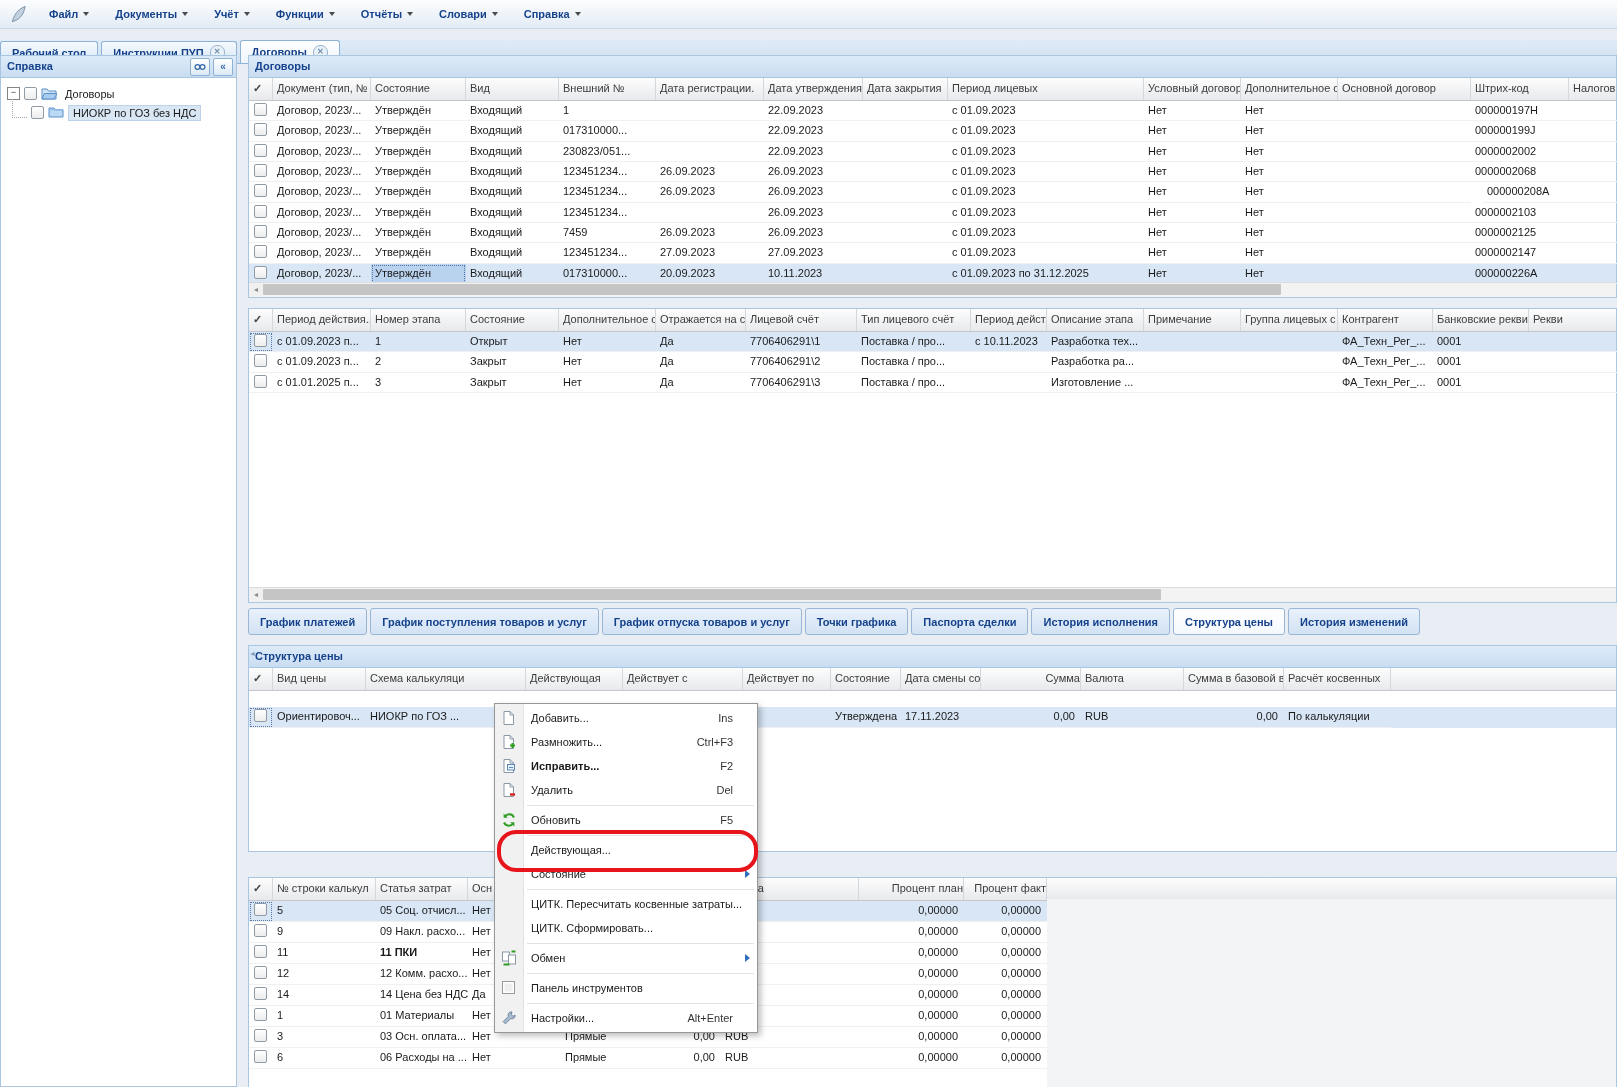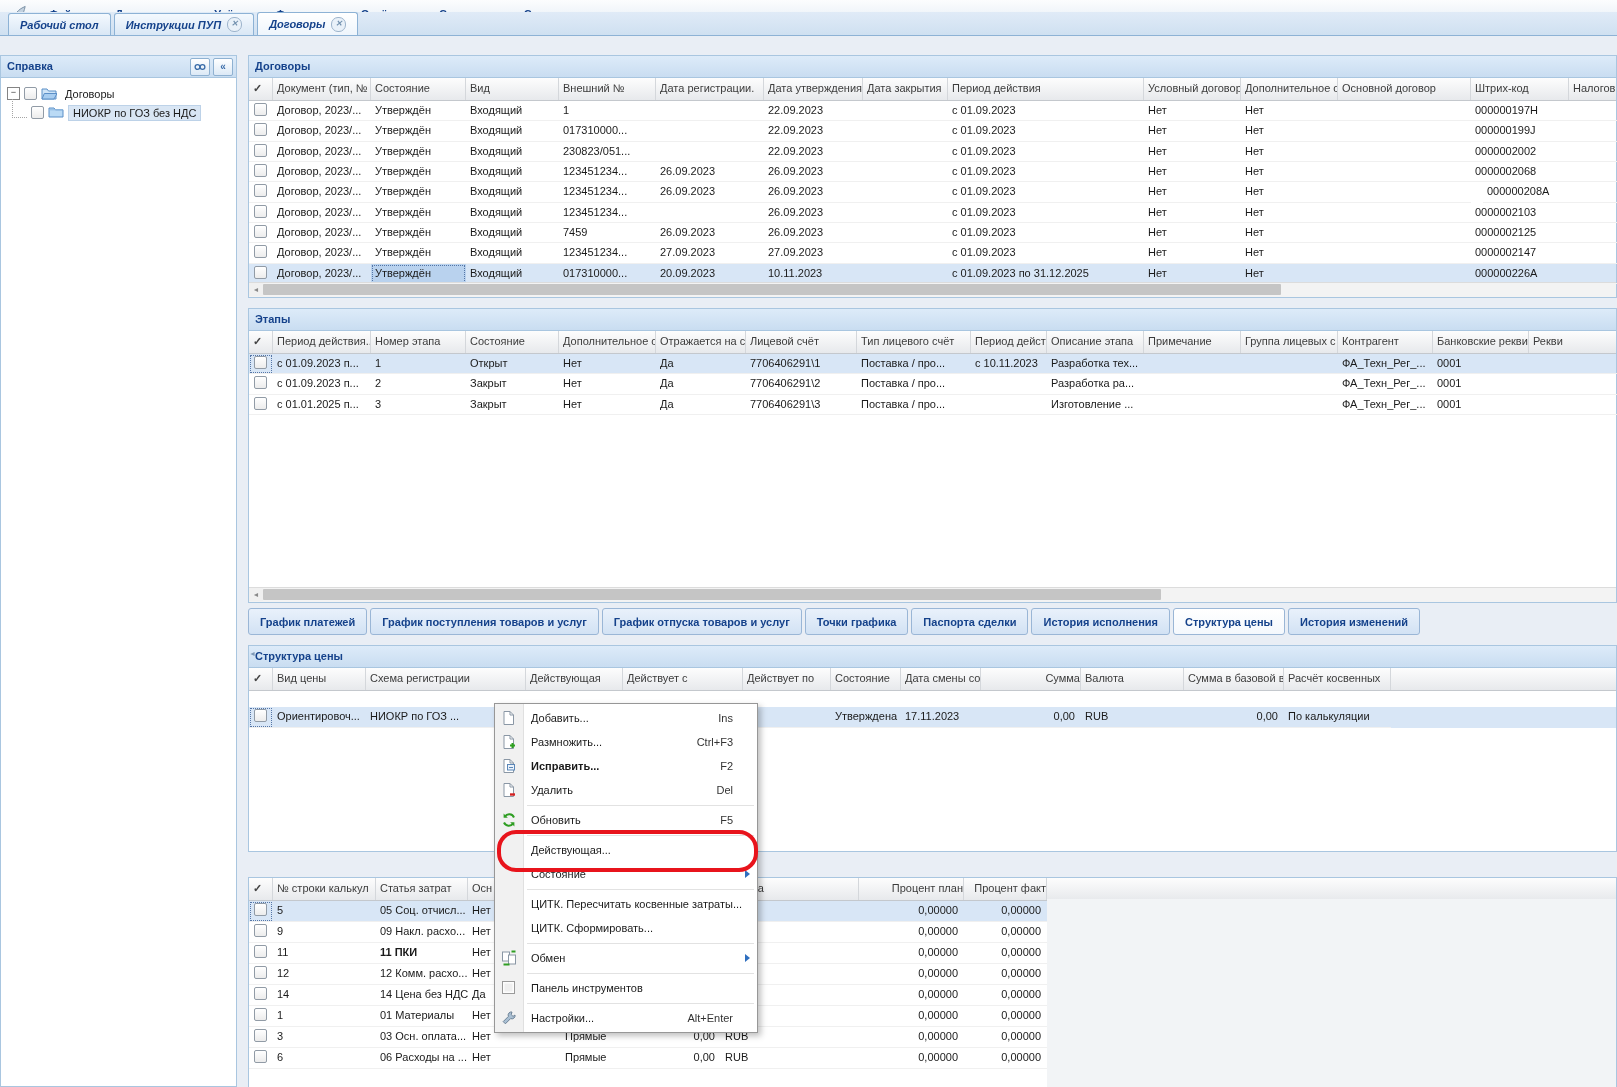--- a/index.html
+++ b/index.html
@@ -7,23 +7,23 @@
        font-family:"Liberation Sans",sans-serif;font-size:11px;color:#1a1a1a;
        background:#e9eef5;}
   
   .menubar{position:absolute;left:0;top:0;width:1617px;height:28px;
     background:linear-gradient(#fcfdfe,#e2ebf5);border-bottom:1px solid #c9d7e6;
     display:flex;align-items:center;}
   .logo{width:26px;height:24px;margin:0 4px 0 6px;display:flex;align-items:center;justify-content:center;}
   .mitem{display:flex;align-items:center;gap:5px;padding:0 13px;height:22px;color:#15428b;font-weight:bold;cursor:default;border-radius:2px;}
   .dcar{width:0;height:0;border-left:3.5px solid transparent;border-right:3.5px solid transparent;border-top:4px solid #4a4a4a;}
   
-  .tabstrip{position:absolute;left:0;top:12px;width:1617px;height:24px;
+  .tabstrip{position:absolute;left:0;top:40px;width:1617px;height:24px;
     background:linear-gradient(#e0ebf7,#cfe0f1);border-bottom:1px solid #8db2d5;
-    display:flex;align-items:flex-end;padding-left:8px;box-sizing:border-box;font-style:italic;}
+    display:flex;align-items:flex-end;padding-left:0;box-sizing:border-box;}
   .tab{display:flex;align-items:center;gap:6px;height:21px;padding:0 11px;margin-right:3px;
     background:linear-gradient(#f4f9fe,#d9e7f5);border:1px solid #8db2d5;border-bottom:none;
     border-radius:3px 3px 0 0;color:#15428b;font-weight:bold;}
   .tab.active{background:linear-gradient(#ffffff,#eef5fc);height:22px;}
   .tclose{width:13px;height:13px;border:1px solid #9db4cc;border-radius:7px;background:#e9f1f9;
     color:#7190ae;font-size:8px;line-height:11px;text-align:center;font-weight:bold;}
   
   .sidebar{position:absolute;left:0;top:55px;width:237px;height:1032px;background:#fff;border:1px solid #a9c6e0;box-sizing:border-box;}
   .sect-head{height:21px;background:linear-gradient(#ddebf9,#c9ddf1);border-bottom:1px solid #a9c6e0;
     color:#15428b;font-weight:bold;line-height:21px;padding-left:6px;display:flex;align-items:center;}
@@ -183,21 +183,21 @@
     <div class="r20">
         <div class="thead">
           <div class="hcell hcheck" style="width: 24px;">✓</div>
           <div class="hcell" style="width: 98px;">Документ (тип, №</div>
           <div class="hcell" style="width: 95px;">Состояние</div>
           <div class="hcell" style="width: 93px;">Вид</div>
           <div class="hcell" style="width: 97px;">Внешний №</div>
           <div class="hcell" style="width: 108px;">Дата регистрации.</div>
           <div class="hcell" style="width: 99px;">Дата утверждения</div>
           <div class="hcell" style="width: 85px;">Дата закрытия</div>
-          <div class="hcell" style="width: 196px;">Период действия</div>
+          <div class="hcell" style="width: 196px;">Период лицевых</div>
           <div class="hcell" style="width: 97px;">Условный договор</div>
           <div class="hcell" style="width: 97px;">Дополнительное с</div>
           <div class="hcell" style="width: 133px;">Основной договор</div>
           <div class="hcell" style="width: 98px;">Штрих-код</div>
           <div class="hcell" style="width: 49px;">Налогов</div>
         </div>
         <div class="tbody">
           <div class="trow">
             <div class="tcell ccell" style="width: 24px;"><span class="cb"></span></div>
             <div class="tcell" style="width: 98px;">Договор, 2023/...</div>
@@ -344,23 +344,20 @@
           </div>
         </div>
       </div>
     <div class="hscroll">
       <span class="harrow">◄</span>
       <span class="hthumb" style="width:1018px;"></span>
     </div>
   </div>
 
   <div class="panel" style="left:248px;top:308px;width:1369px;height:295px;">
-    <div class="sect-head">
-        <span class="ttl">Этапы</span>
-      </div>
     <div class="r20">
         <div class="thead">
           <div class="hcell hcheck" style="width: 24px;">✓</div>
           <div class="hcell" style="width: 98px;">Период действия..</div>
           <div class="hcell" style="width: 95px;">Номер этапа</div>
           <div class="hcell" style="width: 93px;">Состояние</div>
           <div class="hcell" style="width: 97px;">Дополнительное с</div>
           <div class="hcell" style="width: 90px;">Отражается на су</div>
           <div class="hcell" style="width: 111px;">Лицевой счёт</div>
           <div class="hcell" style="width: 114px;">Тип лицевого счёт</div>
@@ -444,21 +441,21 @@
     </div>
 
   <div class="panel" style="left:248px;top:645px;width:1369px;height:207px;">
     <div class="sect-head">
         <span class="ttl">Структура цены</span>
       </div>
     <div class="r205">
         <div class="thead">
           <div class="hcell hcheck" style="width: 24px;">✓</div>
           <div class="hcell" style="width: 93px;">Вид цены</div>
-          <div class="hcell" style="width: 160px;">Схема регистрации</div>
+          <div class="hcell" style="width: 160px;">Схема калькуляци</div>
           <div class="hcell" style="width: 97px;">Действующая</div>
           <div class="hcell" style="width: 120px;">Действует с</div>
           <div class="hcell" style="width: 88px;">Действует по</div>
           <div class="hcell" style="width: 70px;">Состояние</div>
           <div class="hcell" style="width: 80px;">Дата смены состоя</div>
           <div class="hcell" style="width: 100px; text-align: right;">Сумма</div>
           <div class="hcell" style="width: 103px;">Валюта</div>
           <div class="hcell" style="width: 100px; text-align: right;">Сумма в базовой в</div>
           <div class="hcell" style="width: 107px;">Расчёт косвенных</div>
         </div>

